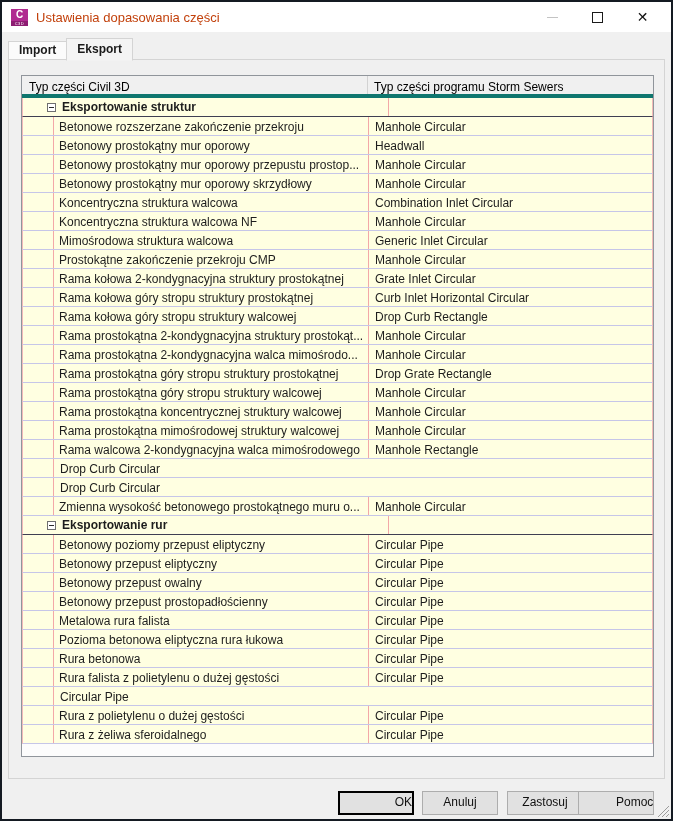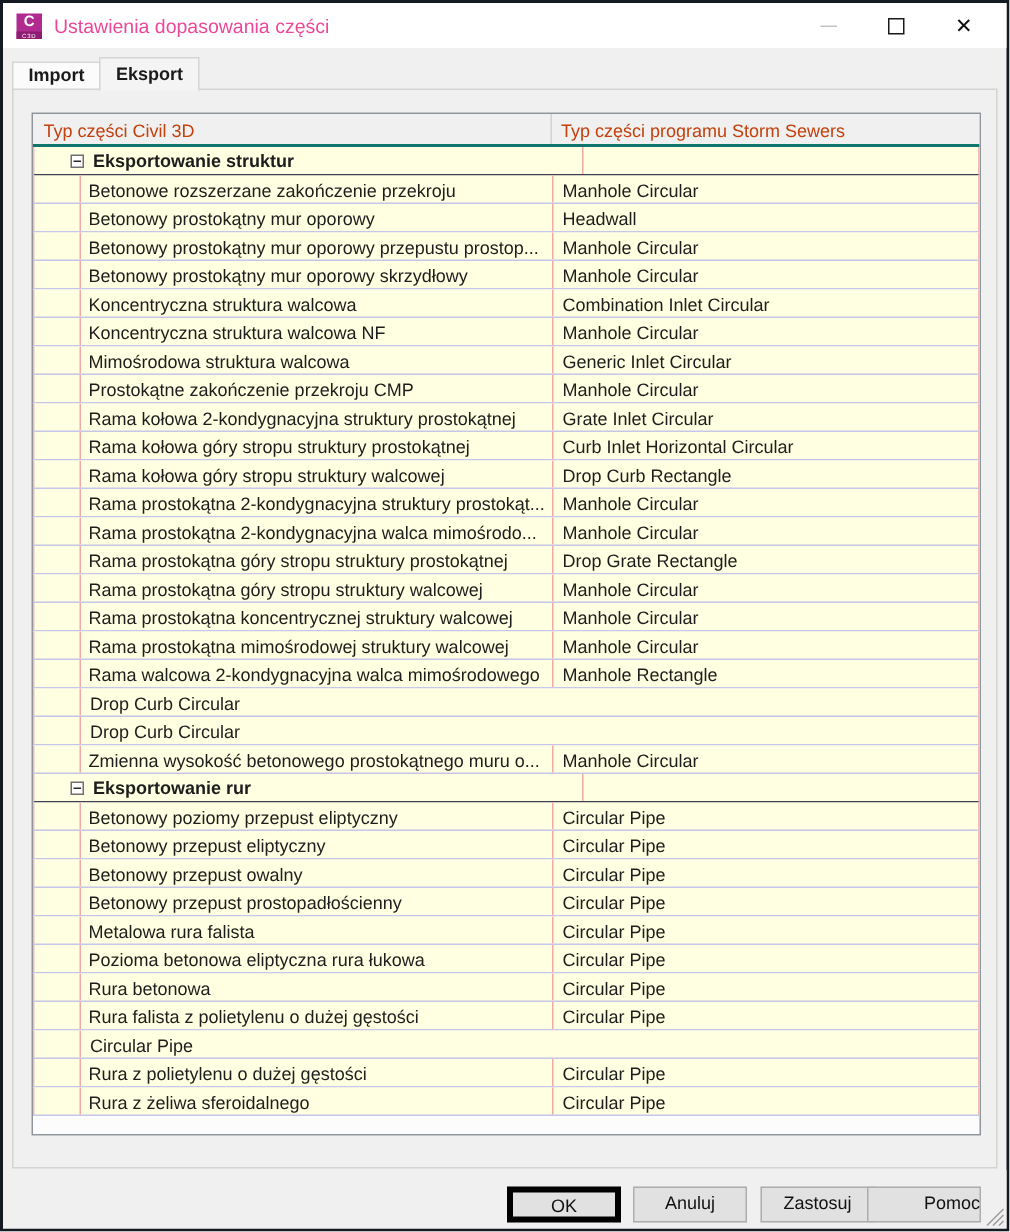--- a/index.html
+++ b/index.html
@@ -24,21 +24,21 @@
   }
   .app-icon .ic-main {
     position:absolute; top:0; left:0; right:0; height:12px;
     color:#fff; font-size:10px; font-weight:bold; text-align:center; line-height:12px;
   }
   .app-icon .ic-sub {
     position:absolute; bottom:0; left:0; right:0; height:5px;
     background:#8d1c72; color:#fff; font-size:4px; text-align:center; line-height:5px;
     letter-spacing:0.5px;
   }
-  .win-title { margin-left:8px; font-size:13px; color:#ec4899; white-space:nowrap; }
+  .win-title { margin-left:8px; font-size:13px; color:#c2410c; white-space:nowrap; }
   .win-controls {
     position:absolute; right:6px; top:0; height:30px; display:flex;
   }
   .wbtn { width:45px; height:30px; display:flex; align-items:center; justify-content:center; }
   .min-glyph { width:11px; height:1px; background:#c3c3c3; }
   .max-glyph { width:11px; height:11px; border:1px solid #1a1a1a; background:transparent; }
   .close-glyph { font-size:14px; color:#111; line-height:14px; }
 
   
   .tabstrip {
@@ -62,21 +62,21 @@
     background:#f0f0f0; border:1px solid #d4d4d4;
   }
 
   
   .grid {
     position:absolute; left:12px; top:15px; width:633px; height:682px;
     background:#fcfcfc; border:1px solid #90959b; overflow:hidden;
   }
   .grid-header {
     display:flex; height:22px; background:#f0f0f0;
-    border-bottom:2px solid #0f766e; color:#c2410c; font-size:12px;
+    border-bottom:4px solid #0f766e; color:#000000; font-size:12px;
   }
   .grid-header .h1 {
     flex:0 0 346px; padding:4px 0 0 7px;
     border-right:1px solid #d2d2d2; white-space:nowrap; overflow:hidden;
   }
   .grid-header .h2 { flex:1; padding:4px 0 16px 6px; white-space:nowrap; overflow:hidden; }
 
   .g-row {
     display:flex; height:19px; background:#ffffe1;
     border-bottom:1px solid #c6c6e8;
@@ -109,21 +109,21 @@
   
   .bottombar {
     position:absolute; left:0; top:778px; width:669px; height:39px;
     background:#f0f0f0;
   }
   .btn {
     position:absolute; top:11px; width:76px; height:24px;
     background:#e1e1e1; border:1px solid #adadad;
     font-size:12px; color:#111; text-align:center; line-height:21px;
   }
-  .btn.focused { border:4px solid #000000; line-height:19px; }
+  .btn.focused { border:2px solid #000000; line-height:19px;text-align:right; }
   .btn-ok { left:336px; }
   .btn-cancel { left:420px; }
   .btn-apply { left:505px; }
   .btn-help { left:576px;padding-left:37px; }
 
   .resize-grip { position:absolute; right:1px; bottom:1px; width:14px; height:14px; }
 </style>
 </head>
 <body>
 

